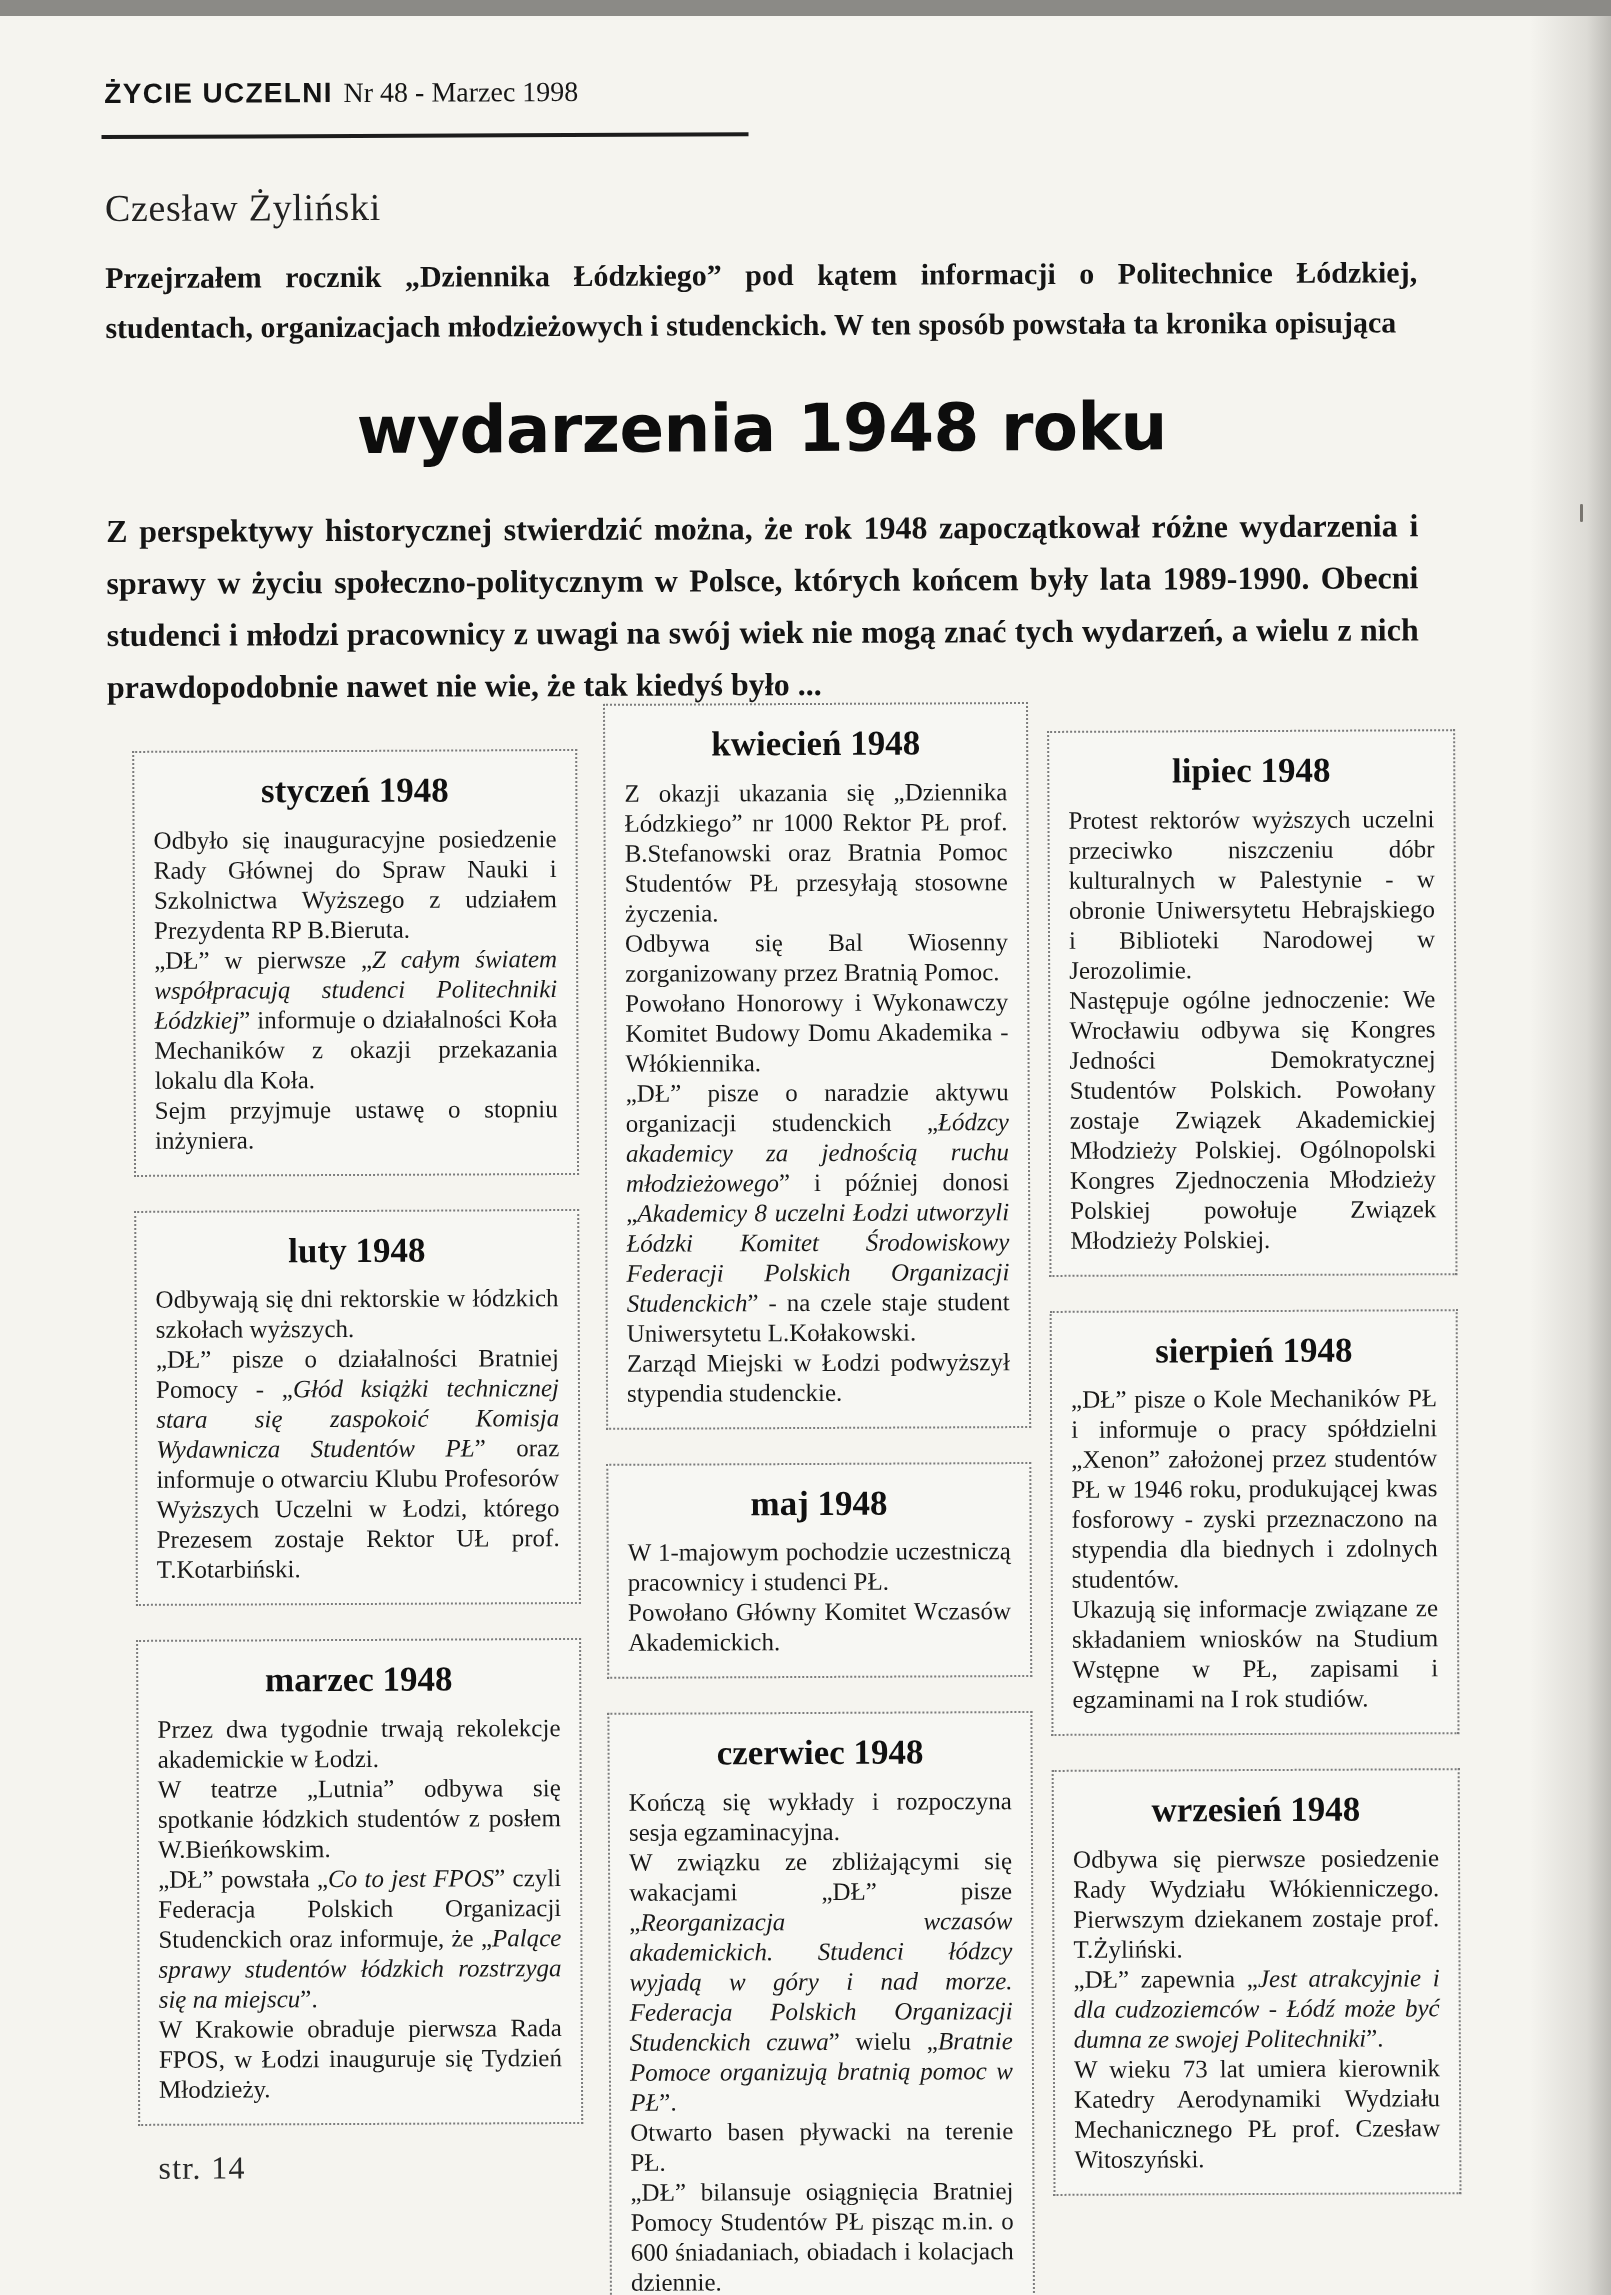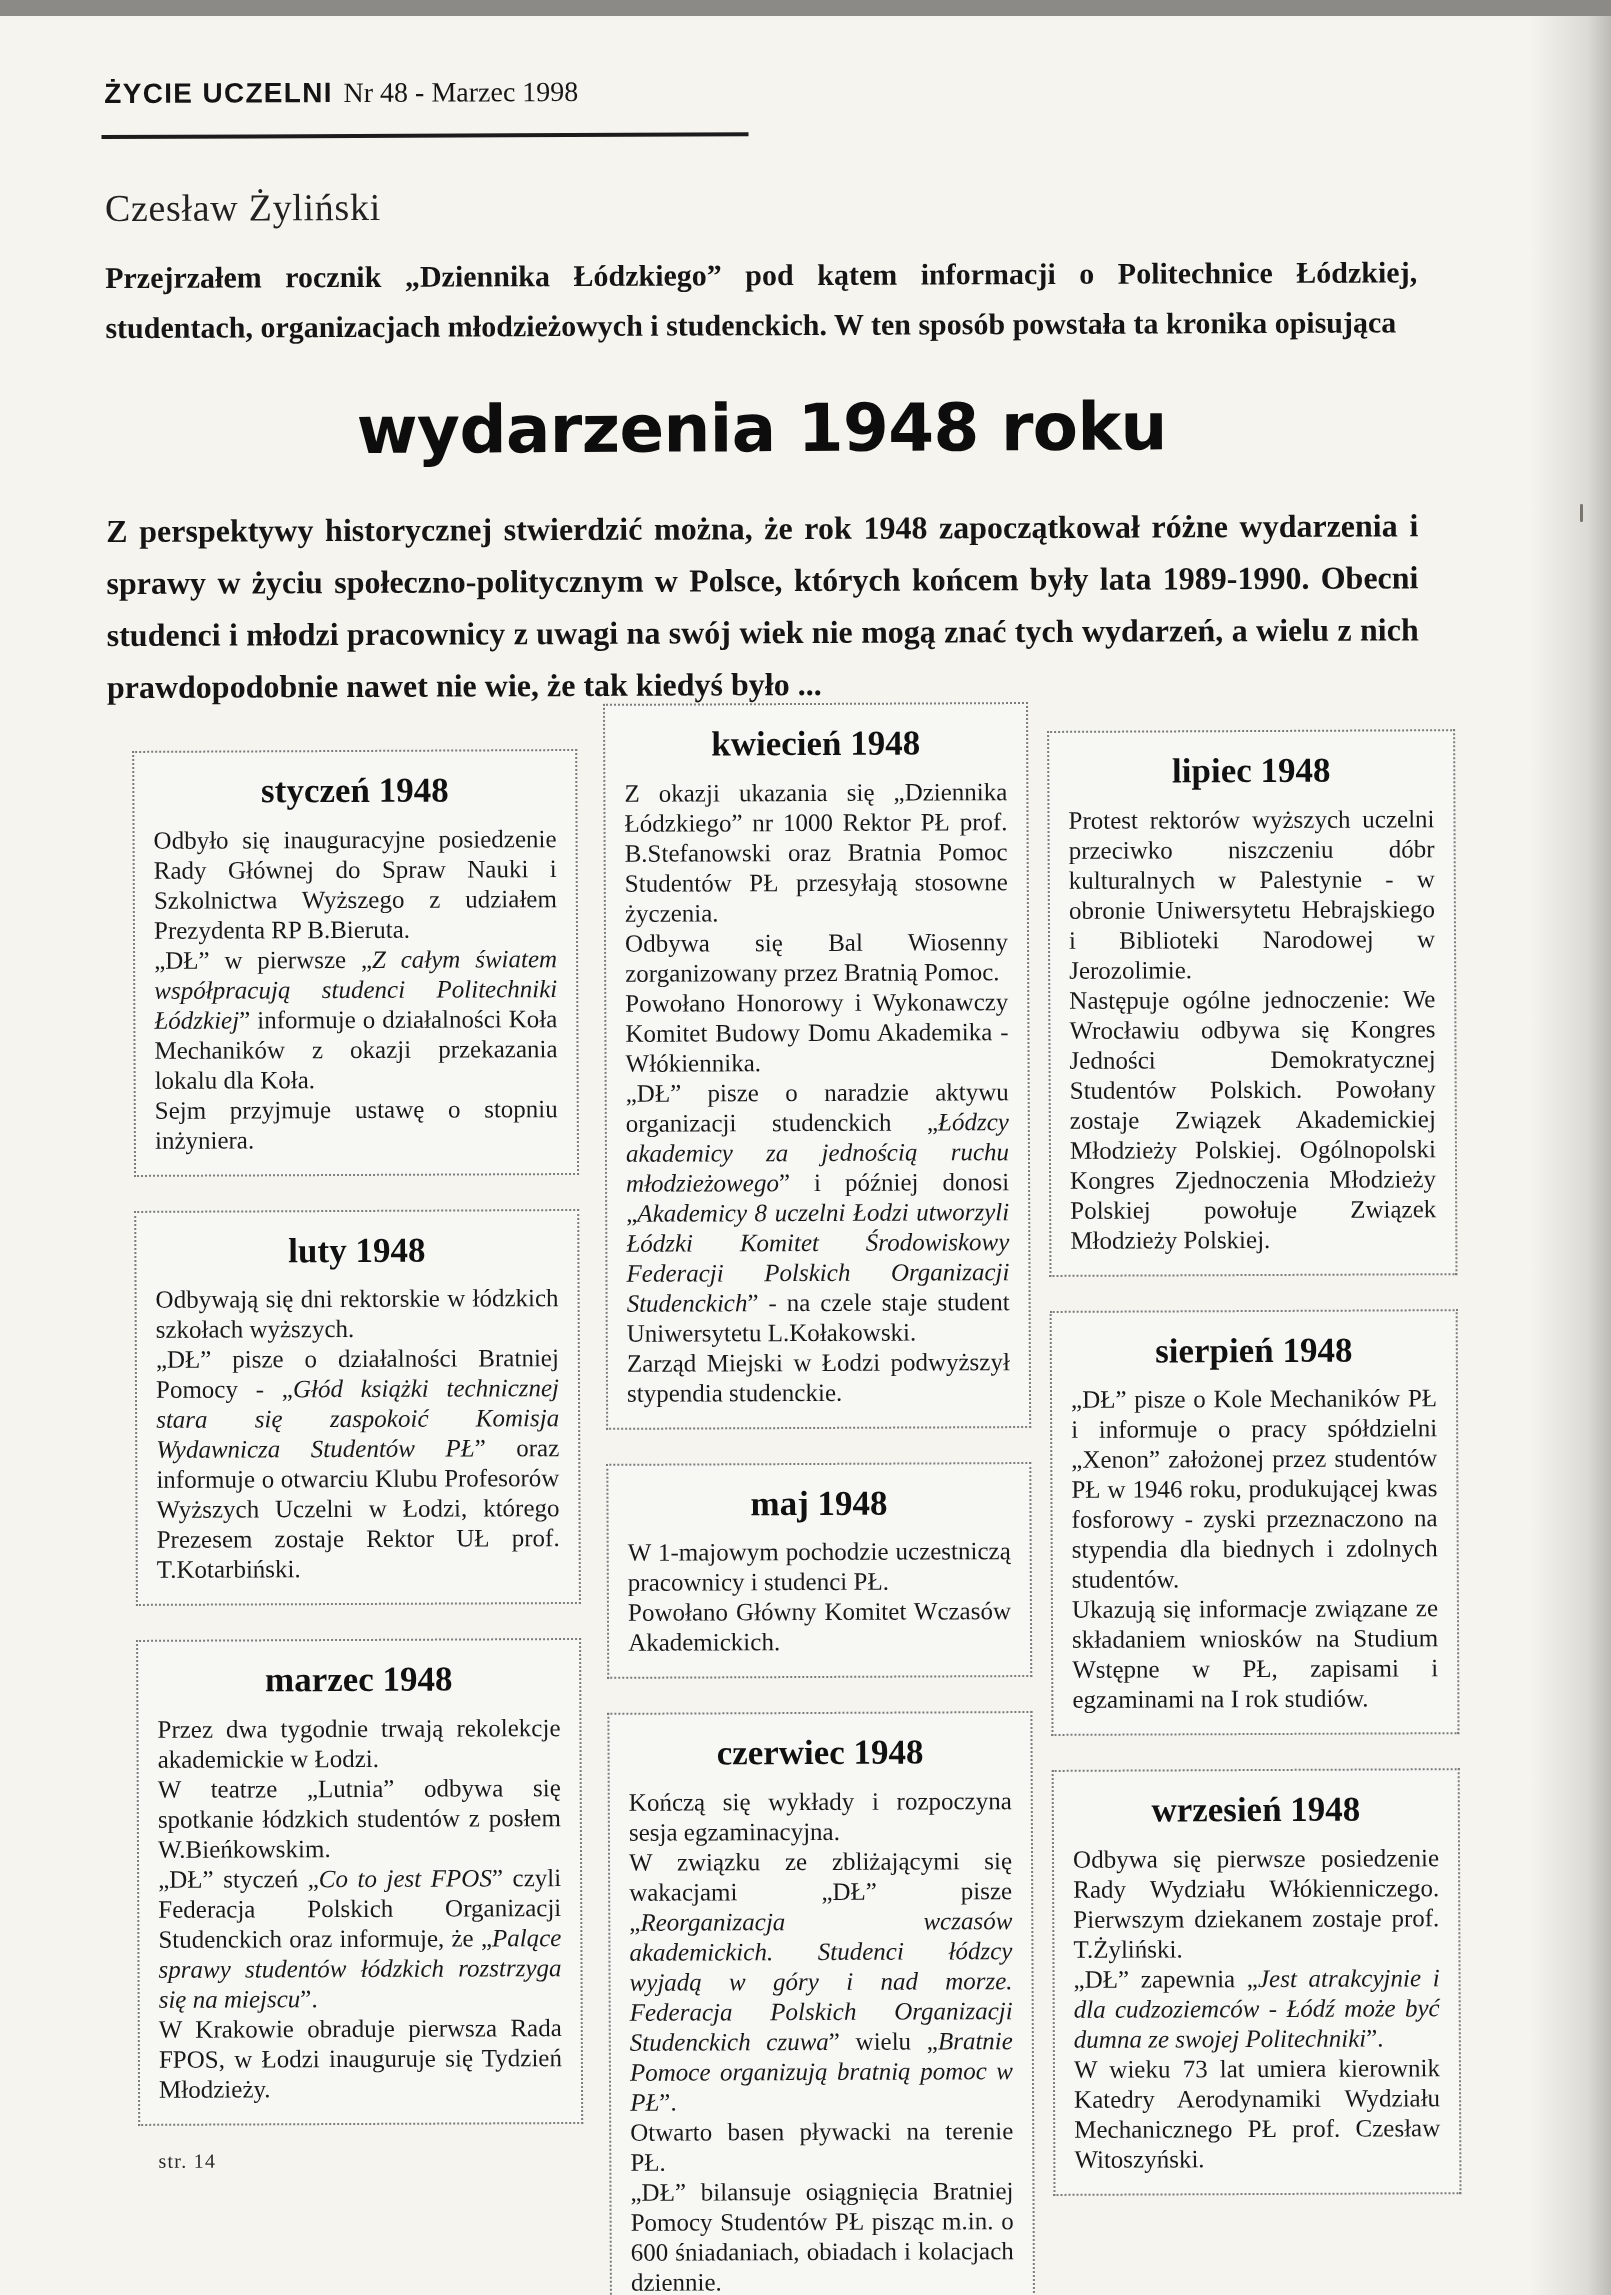--- a/index.html
+++ b/index.html
@@ -66,21 +66,21 @@
   }
   .box p{
     margin:0;
     font-size:25px;line-height:30px;
     text-align:justify;color:#191919;
   }
   .it{font-style:italic;}
   
   .footer{
     position:absolute;left:153px;top:2131px;
-    font-size:20px;color:#2a2a2a;letter-spacing:1.3px;
+    font-size:32px;color:#2a2a2a;letter-spacing:1.3px;
   }
   
   .edge-shadow{
     position:absolute;top:0;right:0;width:81px;height:100%;
     background:linear-gradient(to right, rgba(0,0,0,0), rgba(92,88,80,0.16) 70%, rgba(58,55,50,0.30));
     pointer-events:none;
   }
   .edge-speck{
     position:absolute;right:28px;top:488px;width:3.4px;height:17.5px;
     background:#4a4640;border-radius:1.3px;opacity:.7;
@@ -119,21 +119,21 @@
       </article>
       <article class="box">
         <h2>luty 1948</h2>
         <p><span>Odbywają się dni rektorskie w łódzkich szkołach wyższych.</span></p>
         <p><span>„DŁ” pisze o działalności Bratniej Pomocy - „</span><span class="it">Głód książki technicznej stara się zaspokoić Komisja Wydawnicza Studentów PŁ</span><span>” oraz informuje o otwarciu Klubu Profesorów Wyższych Uczelni w Łodzi, którego Prezesem zostaje Rektor UŁ prof. T.Kotarbiński.</span></p>
       </article>
       <article class="box">
         <h2>marzec 1948</h2>
         <p><span>Przez dwa tygodnie trwają rekolekcje akademickie w Łodzi.</span></p>
         <p><span>W teatrze „Lutnia” odbywa się spotkanie łódzkich studentów z posłem W.Bieńkowskim.</span></p>
-        <p><span>„DŁ” styczeń „</span><span class="it">Co to jest FPOS</span><span>” czyli Federacja Polskich Organizacji Studenckich oraz informuje, że „</span><span class="it">Palące sprawy studentów łódzkich rozstrzyga się na miejscu</span><span>”.</span></p>
+        <p><span>„DŁ” powstała „</span><span class="it">Co to jest FPOS</span><span>” czyli Federacja Polskich Organizacji Studenckich oraz informuje, że „</span><span class="it">Palące sprawy studentów łódzkich rozstrzyga się na miejscu</span><span>”.</span></p>
         <p><span>W Krakowie obraduje pierwsza Rada FPOS, w Łodzi inauguruje się Tydzień Młodzieży.</span></p>
       </article>
     </section>
 
     <section class="col" id="col2">
       <article class="box">
         <h2>kwiecień 1948</h2>
         <p><span>Z okazji ukazania się „Dziennika Łódzkiego” nr 1000 Rektor PŁ prof. B.Stefanowski oraz Bratnia Pomoc Studentów PŁ przesyłają stosowne życzenia.</span></p>
         <p><span>Odbywa się Bal Wiosenny zorganizowany przez Bratnią Pomoc.</span></p>
         <p><span>Powołano Honorowy i Wykonawczy Komitet Budowy Domu Akademika - Włókiennika.</span></p>

